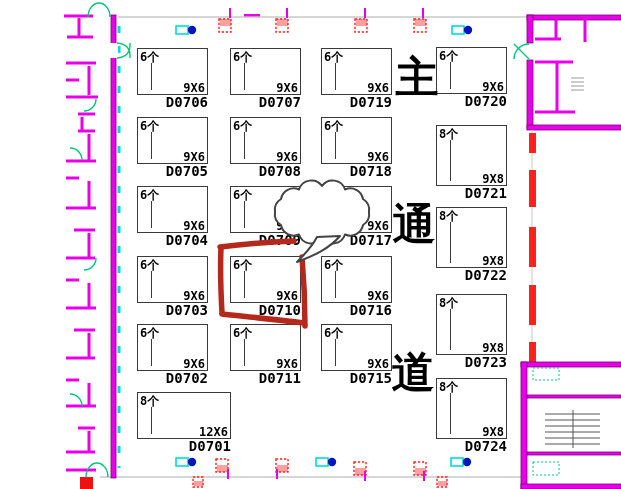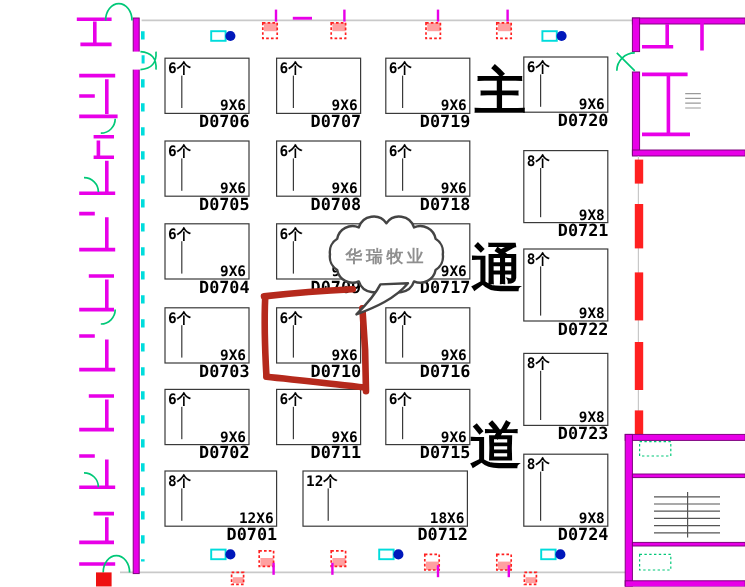--- a/index.html
+++ b/index.html
@@ -304,39 +304,32 @@
       <span class="tail" style="left: 13px;"></span>
       <span class="size">9X8</span>
       <span class="label">D0724</span>
     </div>
       <div class="booth" style="left: 137px; top: 392px; width: 94px; height: 47px;">
       <span class="count">8个</span>
       <span class="tail" style="left: 13px;"></span>
       <span class="size">12X6</span>
       <span class="label">D0701</span>
     </div>
-      <div class="booth" style="left: 252px; top: 392px; width: 138px; height: 47px;">
-      <span class="count">12个</span>
-      <span class="tail" style="left: 20px;"></span>
-      <span class="size">18X6</span>
-      <span class="label">D0712</span>
-    </div>
     </div>
 
   <span class="aisle-char" style="left:394px;top:56px">主</span>
   <span class="aisle-char" style="left:391px;top:203px">通</span>
   <span class="aisle-char" style="left:390px;top:351px">道</span>
 
   <svg id="annot" width="621" height="489" viewBox="0 0 621 489">
     <g stroke="var(--highlight_red)" stroke-width="5.5" stroke-linecap="round" fill="none">
       <path d="M221,248 C220,270 221,295 222,313"></path>
       <path d="M220,247 C245,244 270,242 294,241"></path>
       <path d="M302,257 C304,280 305,305 305,326"></path>
       <path d="M222,314 C250,317 280,320 304,323"></path>
     </g>
     <g>
       <path fill="#fff" stroke="#444" stroke-width="2" stroke-linejoin="round" d="M369,212 A13,13 0 0 1 363,225 A13,13 0 0 1 345,234.5 A13,13 0 0 1 322,238 A13,13 0 0 1 299,234.5 A13,13 0 0 1 281,225 A13,13 0 0 1 275,212 A13,13 0 0 1 281,199 A13,13 0 0 1 299,189.5 A13,13 0 0 1 322,186 A13,13 0 0 1 345,189.5 A13,13 0 0 1 363,199 A13,13 0 0 1 369,212 Z"></path>
       <path fill="#fff" stroke="#444" stroke-width="2" stroke-linejoin="round" d="M340,236 C329,249 313,256 297,262 C309,250 314,243 317,237 Z"></path>
     </g>
   </svg>
-  <div class="callout-text">华瑞牧业</div>
 
 </div>
 
 </body></html>

